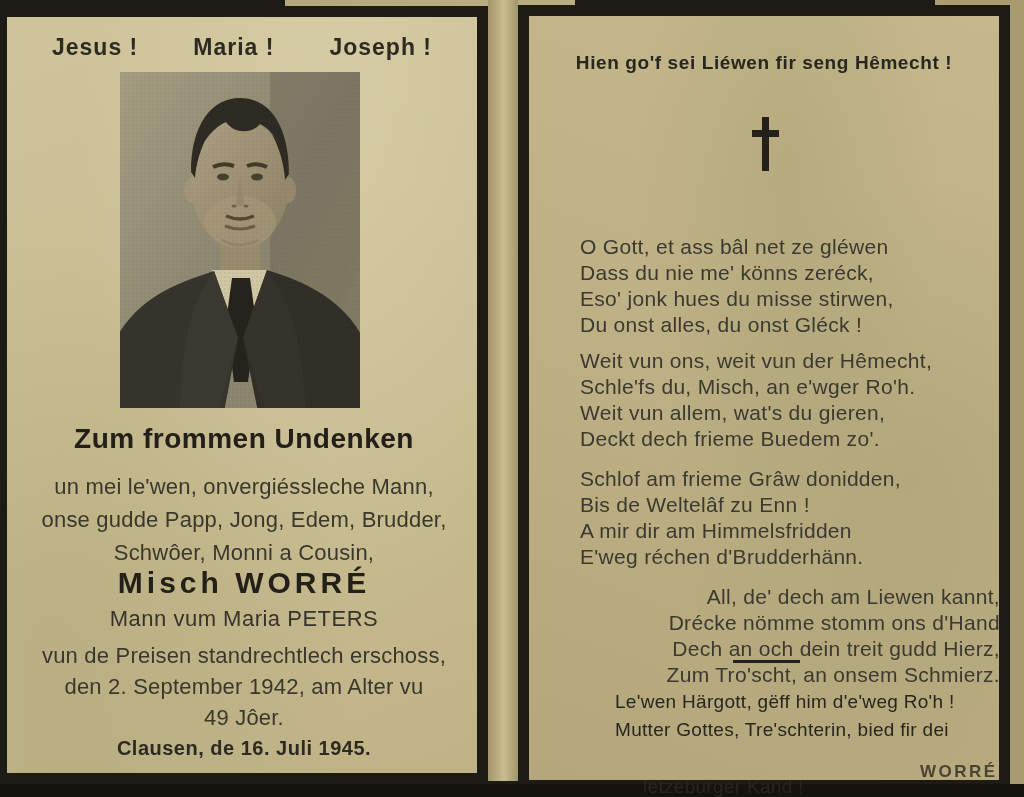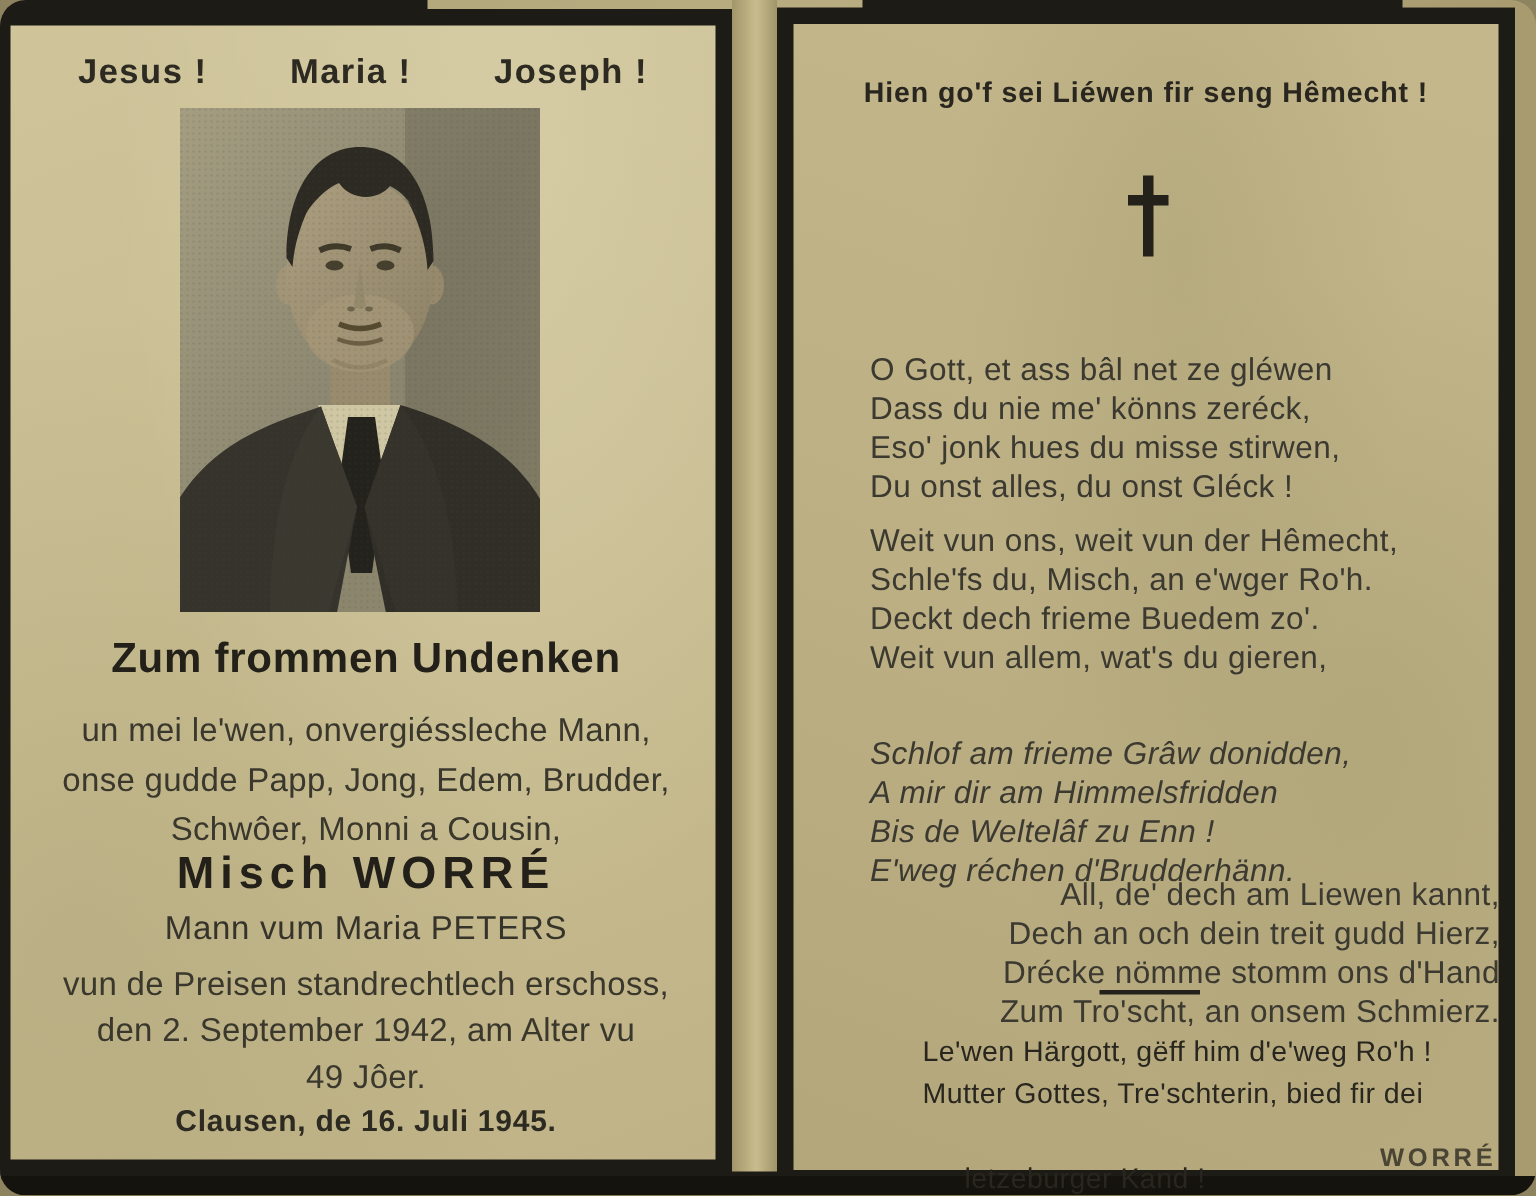--- a/index.html
+++ b/index.html
@@ -3,21 +3,20 @@
 <meta charset="utf-8">
 <style>
   html,body{margin:0;padding:0;background:#8e835f;}
   .stage{
     position:relative;width:1024px;height:797px;overflow:hidden;
     background:
       radial-gradient(ellipse at 20% 30%, rgba(255,250,220,.10), transparent 60%),
       linear-gradient(90deg,#a89c70 0%, #b3a77b 40%, #b6aa7e 55%, #a79b6f 100%);
     font-family:"Liberation Sans", sans-serif;
     color:#2f2d24;
-    border-radius:17px;
   }
   
   .gutter{position:absolute;left:488px;top:0;width:30px;height:797px;
     background:linear-gradient(90deg,#a1956a 0%, #c3b789 45%, #c8bc8e 55%, #a0946a 100%);}
   
   .page-bg{position:absolute;}
   .page-bg.left{
     left:0;top:6px;width:488px;height:778px;
     background:
       radial-gradient(ellipse at 70% 15%, rgba(255,252,230,.18), transparent 55%),
@@ -51,21 +50,21 @@
   .relation{left:10px;top:606px;width:468px;font-size:22px;font-weight:500;color:#35332a;letter-spacing:.5px;}
   .death-info{left:10px;top:640px;width:468px;font-size:22px;line-height:31px;color:#3a382c;letter-spacing:.2px;}
   .place-date{left:10px;top:737px;width:468px;font-size:20px;font-weight:600;color:#2c2a21;letter-spacing:.5px;}
 
   
   .motto{left:530px;top:52px;width:468px;font-size:19px;font-weight:bold;letter-spacing:.6px;color:#28261e;}
   .cross-v{left:762px;top:117px;width:7px;height:54px;background:#23211a;}
   .cross-h{left:752px;top:130px;width:27px;height:7px;background:#23211a;}
   .stanza{left:580px;width:420px;font-size:21px;line-height:26px;color:#3b3930;letter-spacing:.3px;margin-top:36px;}
   .stanza div{white-space:nowrap;}
-  .s1{top:198px;} .s2{top:312px;} .s3{top:454px;font-style:italic;} .s4{top:548px;text-align:right;}
+  .s1{top:198px;} .s2{top:312px;} .s3{top:430px;} .s4{top:548px;text-align:right;}
   .divider{left:733px;top:660px;width:67px;height:3px;background:#23211a;}
   .prayer{left:615px;top:688px;width:400px;font-size:19px;font-weight:normal;line-height:28px;color:#28261e;letter-spacing:.3px;}
   .prayer .indent{padding-left:28px;margin-top:29px;}
   .signature{left:920px;top:762px;width:80px;font-size:17px;font-weight:bold;letter-spacing:2.5px;color:#4a4434;}
 
   
   .photo{left:120px;top:72px;width:240px;height:336px;}
   .photo svg{display:block;}
 </style>
 </head>
@@ -187,35 +186,35 @@
     <div class="abs stanza s1">
       <div>O Gott, et ass bâl net ze gléwen</div>
       <div>Dass du nie me' könns zeréck,</div>
       <div>Eso' jonk hues du misse stirwen,</div>
       <div>Du onst alles, du onst Gléck !</div>
     </div>
 
     <div class="abs stanza s2">
       <div>Weit vun ons, weit vun der Hêmecht,</div>
       <div>Schle'fs du, Misch, an e'wger Ro'h.</div>
+      <div>Weit vun allem, wat's du gieren,</div>
       <div>Deckt dech frieme Buedem zo'.</div>
-      <div>Weit vun allem, wat's du gieren,</div>
     </div>
 
     <div class="abs stanza s3">
       <div>Schlof am frieme Grâw donidden,</div>
+      <div>Bis de Weltelâf zu Enn !</div>
       <div>A mir dir am Himmelsfridden</div>
-      <div>Bis de Weltelâf zu Enn !</div>
       <div>E'weg réchen d'Brudderhänn.</div>
     </div>
 
     <div class="abs stanza s4">
       <div>All, de' dech am Liewen kannt,</div>
+      <div>Drécke nömme stomm ons d'Hand</div>
       <div>Dech an och dein treit gudd Hierz,</div>
-      <div>Drécke nömme stomm ons d'Hand</div>
       <div>Zum Tro'scht, an onsem Schmierz.</div>
     </div>
 
     <div class="abs divider"></div>
 
     <div class="abs prayer">
       <div>Le'wen Härgott, gëff him d'e'weg Ro'h !</div>
       <div>Mutter Gottes, Tre'schterin, bied fir dei</div>
       <div class="indent">letzeburger Kand !</div>
     </div>

